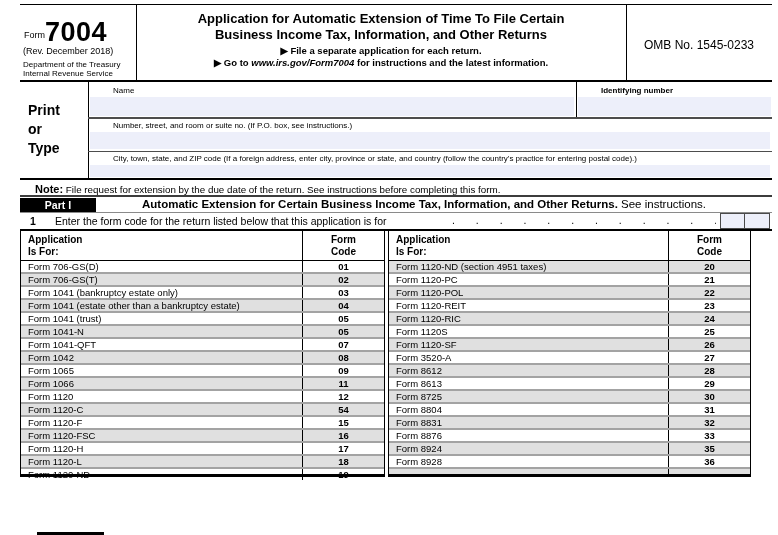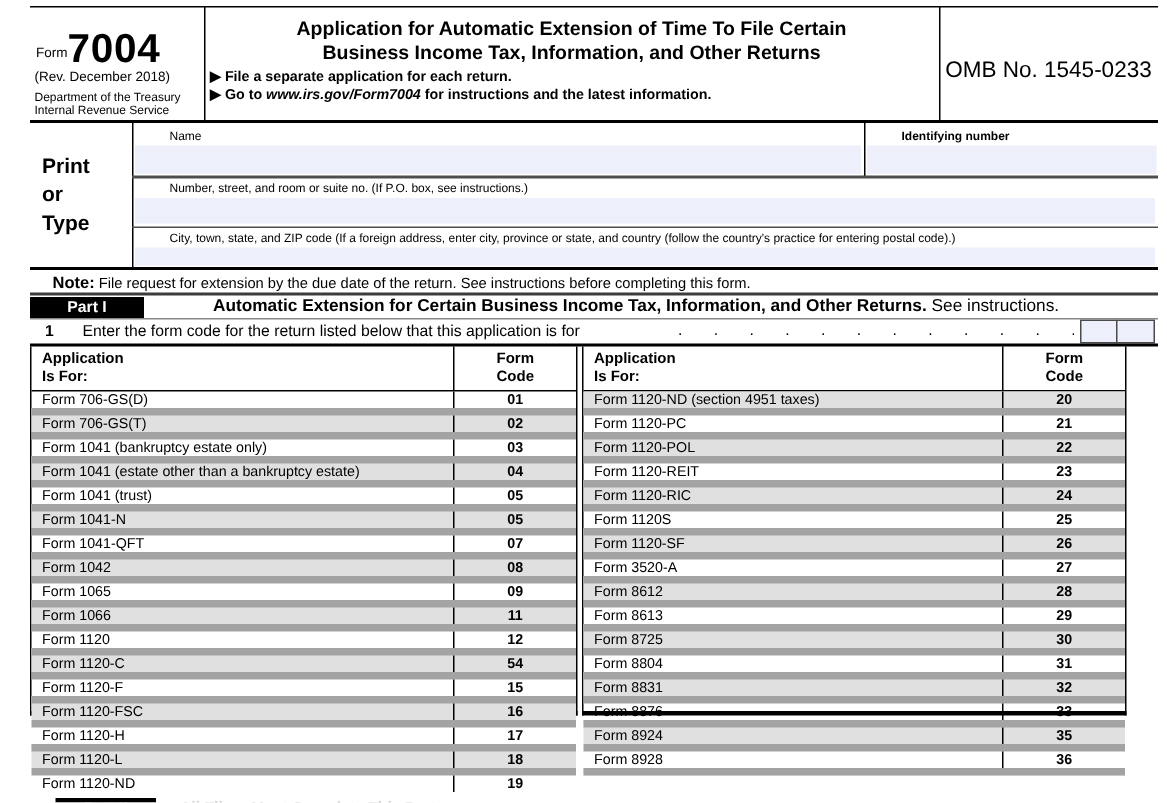--- a/index.html
+++ b/index.html
@@ -8,33 +8,33 @@
   .page { position:relative; width:778px; height:535px; background:#fff; overflow:hidden; }
   .abs { position:absolute; }
   .b { font-weight:bold; }
   .i { font-style:italic; }
   .hline { position:absolute; background:#000; }
   .vline { position:absolute; background:#000; width:1px; }
   .input-area { position:absolute; background:var(--input); }
   
   .form-num { font-size:27px; font-weight:bold; letter-spacing:.5px; }
   .title { font-size:13px; font-weight:bold; text-align:center; line-height:16px; }
-  .bullets { font-size:9.5px; font-weight:bold; text-align:left; }
+  .bullets { font-size:9.5px; font-weight:bold; text-align:center; }
   
   .part-box { position:absolute; background:#000; color:#fff; font-weight:bold; font-size:10.5px;
               display:flex; align-items:center; justify-content:center; }
   
   .ftable { position:absolute; top:231px; height:246px; display:flex; flex-direction:column;
             border-left:1.5px solid #000; border-right:1.5px solid #000; border-bottom:3px solid #000; }
   .thead { height:30px; display:flex; border-bottom:1.5px solid #000; flex:none; }
   .thead .hcell { font-weight:bold; font-size:10px; line-height:12.5px; padding-top:2.5px; }
   .thead .happ { flex:1; padding-left:7px; }
   .thead .hcode { border-left:1.5px solid #000; text-align:center; }
   .rows { flex:1; display:flex; flex-direction:column; }
-  .trow { flex:1; display:flex; border-top:5px solid #a3a3a3; }
+  .trow { flex:1; display:flex; border-top:2px solid #a3a3a3; }
   .trow:first-child { border-top:none; }
   .trow.shaded { background:var(--shade); }
   .tcell { display:flex; align-items:center; font-size:9.5px; }
   .tapp { flex:1; padding-left:7px; }
   .tcode { border-left:1.5px solid #000; justify-content:center; font-weight:bold; }
   .left-table .hcode, .left-table .tcode { width:82px; }
   .right-table .hcode, .right-table .tcode { width:82px; }
   .lbl { font-size:8px;padding-left:19px; }
   .dots { letter-spacing:9px; font-size:10.5px; overflow:hidden; white-space:nowrap; }
   .code-box { position:absolute; width:25px; height:16px; background:var(--input); border:1px solid #4a4a4a; }
@@ -53,21 +53,21 @@
   <div class="abs" style="left:23px;top:68.5px;font-size:8px;">Internal Revenue Service</div>
 
   <div class="vline" style="left:136px;top:4px;height:77px;"></div>
   <div class="vline" style="left:626px;top:4px;height:77px;"></div>
 
   <div class="abs title" style="left:140px;top:11px;width:482px;">Application for Automatic Extension of Time To File Certain</div>
   <div class="abs title" style="left:140px;top:27px;width:482px;">Business Income Tax, Information, and Other Returns</div>
   <div class="abs bullets" style="left:140px;top:45px;width:482px;">▶ File a separate application for each return.</div>
   <div class="abs bullets" style="left:140px;top:57px;width:482px;"><span>▶ Go to </span><span class="i">www.irs.gov/Form7004</span><span> for instructions and the latest information.</span></div>
 
-  <div class="abs" style="left:626px;top:38px;width:146px;text-align:center;font-size:15px;">OMB No. 1545-0233</div>
+  <div class="abs" style="left:626px;top:38px;width:146px;text-align:center;font-size:12px;">OMB No. 1545-0233</div>
 
   <div class="hline" style="left:20px;top:79.5px;width:752px;height:2.5px;"></div>
 
   <div class="abs b" style="left:28px;top:102px;font-size:14px;">Print</div>
   <div class="abs b" style="left:28px;top:121px;font-size:14px;">or</div>
   <div class="abs b" style="left:28px;top:140px;font-size:14px;">Type</div>
   <div class="vline" style="left:88px;top:82px;height:96px;"></div>
 
   <div class="abs lbl" style="left:94px;top:85.5px;">Name</div>
   <div class="input-area" style="left:90px;top:97px;width:484px;height:19px;font-size:10px;"></div>

